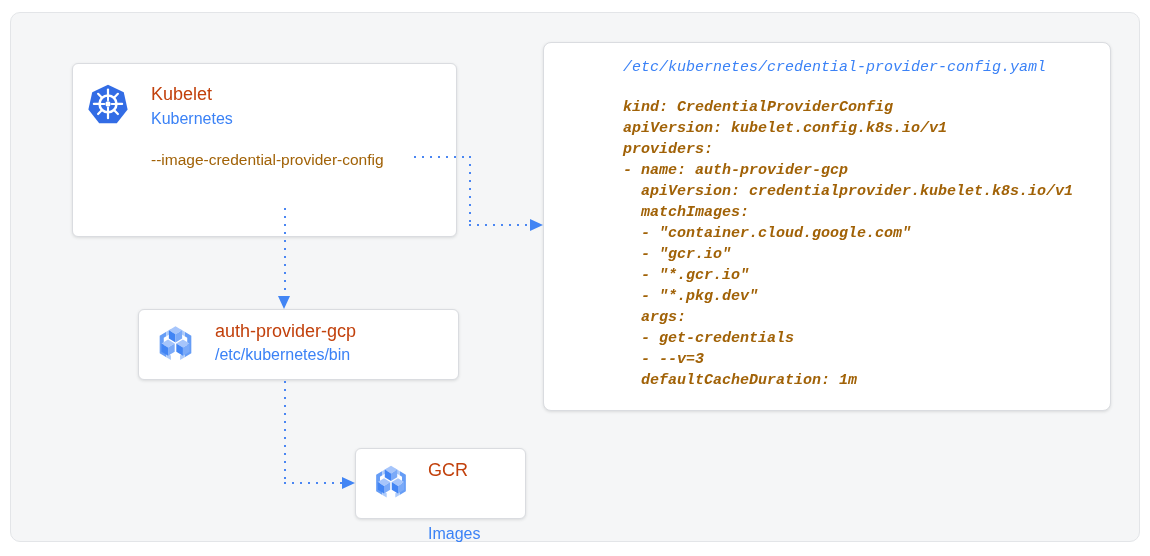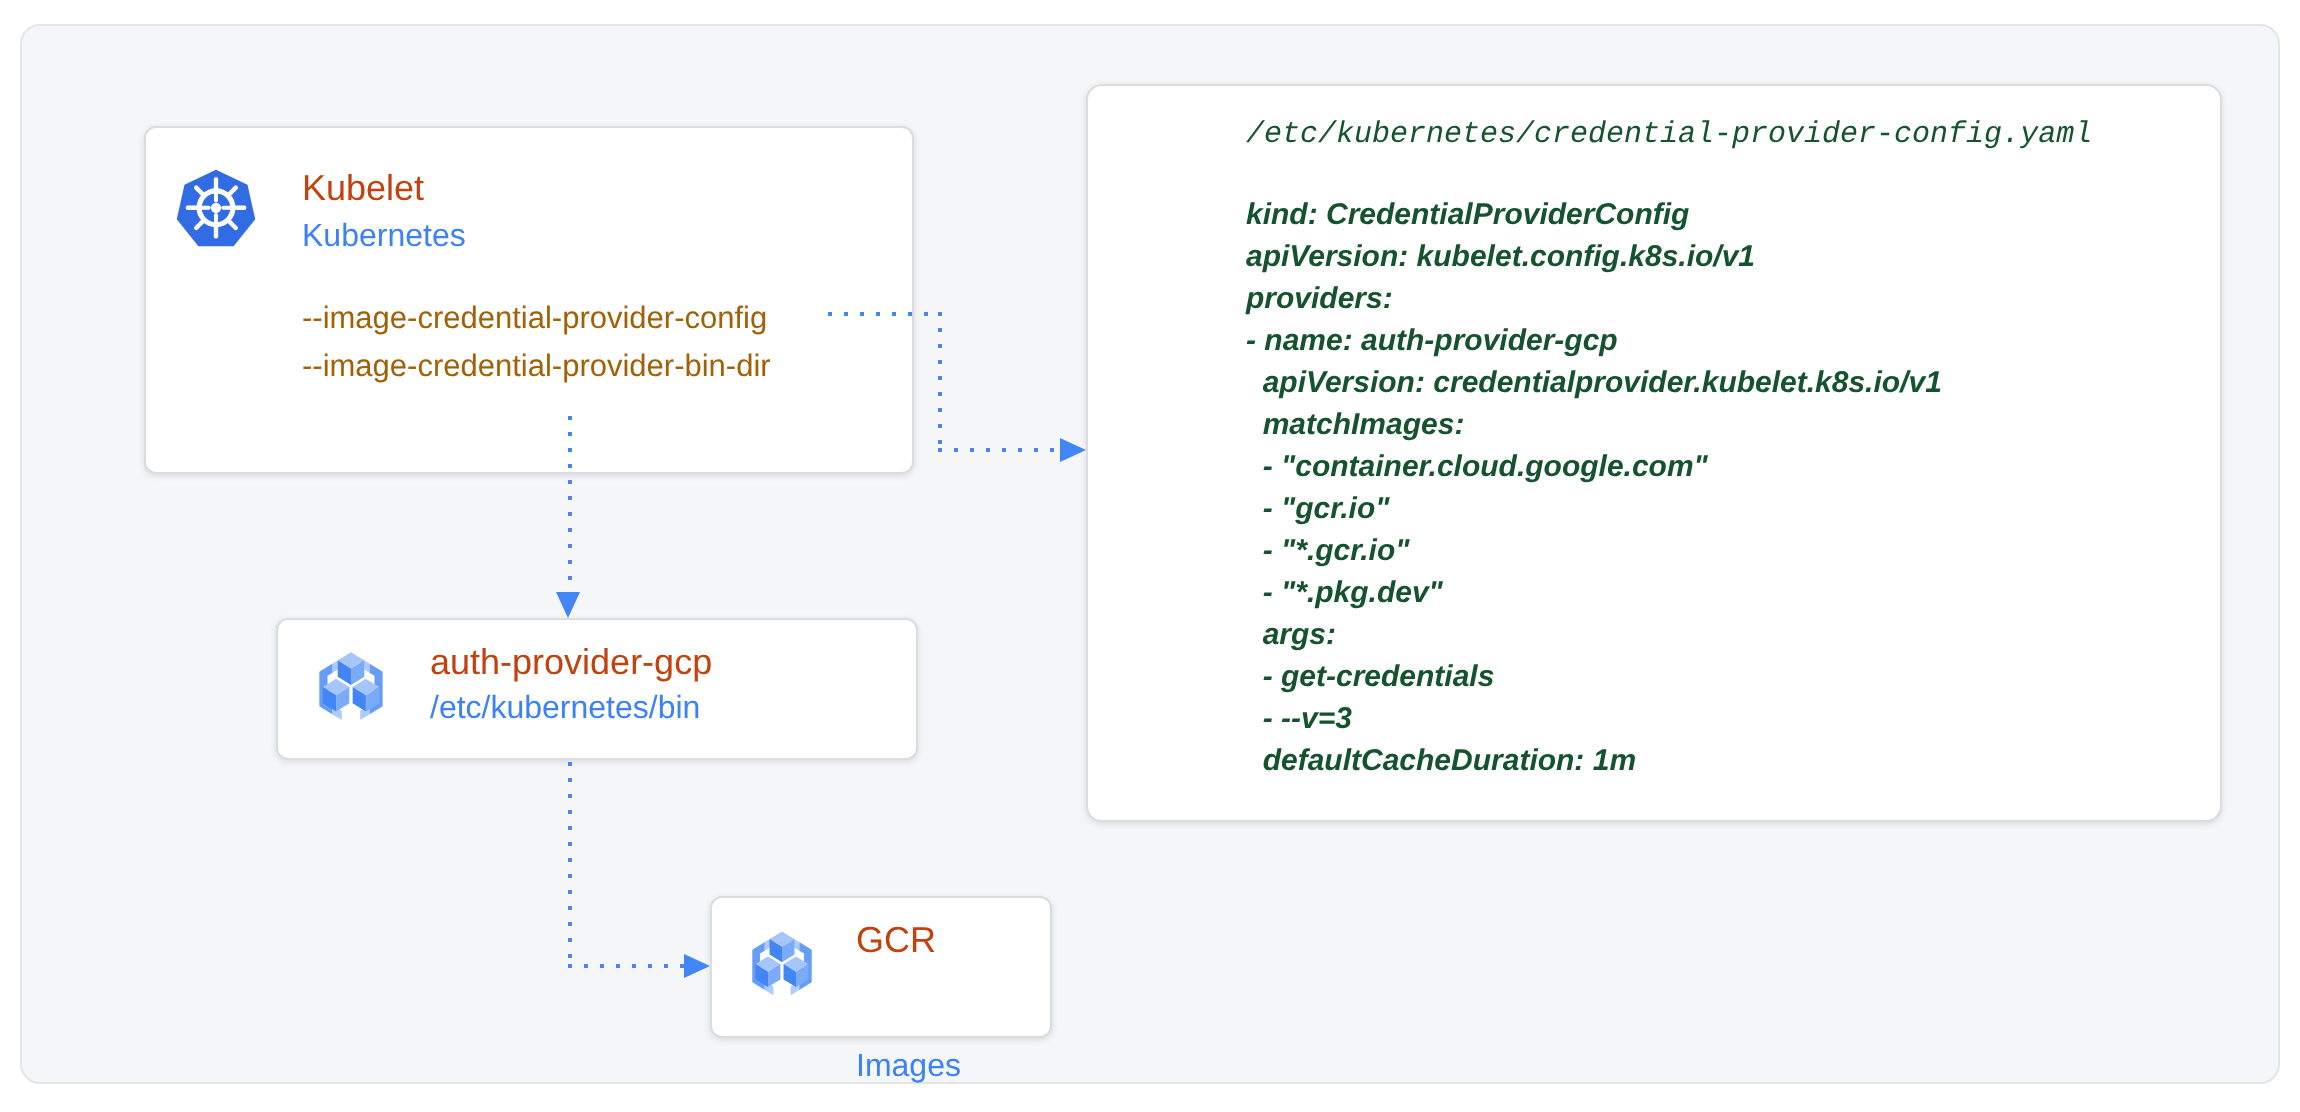--- a/index.html
+++ b/index.html
@@ -25,23 +25,23 @@
   .auth .node-title{left:76px;top:11px;}
   .auth .node-sub{left:76px;top:36px;}
   
   .gcr{left:355px;top:448px;width:155px;height:69px;padding-left:14px;}
   .gcr .icon{left:12px;top:11px;width:46px;height:46px;}
   .gcr .node-title{left:72px;top:11px;}
   .gcr .node-sub{left:72px;top:36px;margin-top:40px;}
   
   .yamlbox{left:543px;top:42px;width:566px;height:367px;border-radius:8px;}
   .yaml-path{position:absolute;left:79px;top:16px;font-family:"Liberation Mono", monospace;
-             font-style:italic;font-size:15px;color:#14532d;white-space:pre;}
-  .yaml-code{position:absolute;left:79px;top:54px;margin:0;font-family:Liberation Sans, sans-serif;
-             font-style:italic;font-weight:700;font-size:15px;line-height:21px;color:#14532d;white-space:pre;}
+             font-style:italic;font-size:15px;color:#3b82f6;white-space:pre;}
+  .yaml-code{position:absolute;left:79px;top:54px;margin:0;font-family:Liberation Mono, monospace;
+             font-style:italic;font-weight:700;font-size:15px;line-height:21px;color:#a16207;white-space:pre;}
   
   .dots-h{position:absolute;height:2px;z-index:5;
           background-image:repeating-linear-gradient(to right,#4a86f2 0 2px,transparent 2px 8px);}
   .dots-v{position:absolute;width:2px;z-index:5;
           background-image:repeating-linear-gradient(to bottom,#4a86f2 0 2px,transparent 2px 8px);}
   .arr-right{position:absolute;width:0;height:0;z-index:5;
              border-top:6px solid transparent;border-bottom:6px solid transparent;
              border-left:13px solid #4285f4;}
   .arr-down{position:absolute;width:0;height:0;z-index:5;
             border-left:6px solid transparent;border-right:6px solid transparent;
@@ -70,21 +70,20 @@
           <line x1="12" y1="13.4" x2="12" y2="15.6"></line>
           <line x1="10" y1="11.4" x2="7.8" y2="11.4"></line>
           <line x1="14" y1="11.4" x2="16.2" y2="11.4"></line>
         </g>
       </svg>
     </span>
     <div class="node-title">Kubelet</div>
     <div class="node-sub">Kubernetes</div>
     <div class="flags">
       <div>--image-credential-provider-config</div>
-      <div>--image-credential-provider-bin-dir</div>
     </div>
   </div>
 
   <div class="node auth">
     <span class="icon">
       <svg width="49" height="49" viewBox="0 0 48 48">
         <g>
           <path d="M8.5,15.5 L15,11.5 L15,16 L12.5,17.5 L12.5,30.5 L15,32 L15,36.5 L8.5,32.5 Z" fill="#669DF6"></path>
           <path d="M15,11.5 L19.5,8.8 L19.5,13.3 L15,16 Z" fill="#AECBFA"></path>
           <path d="M15,32 L19.5,34.7 L19.5,39.2 L15,36.5 Z" fill="#AECBFA"></path>

